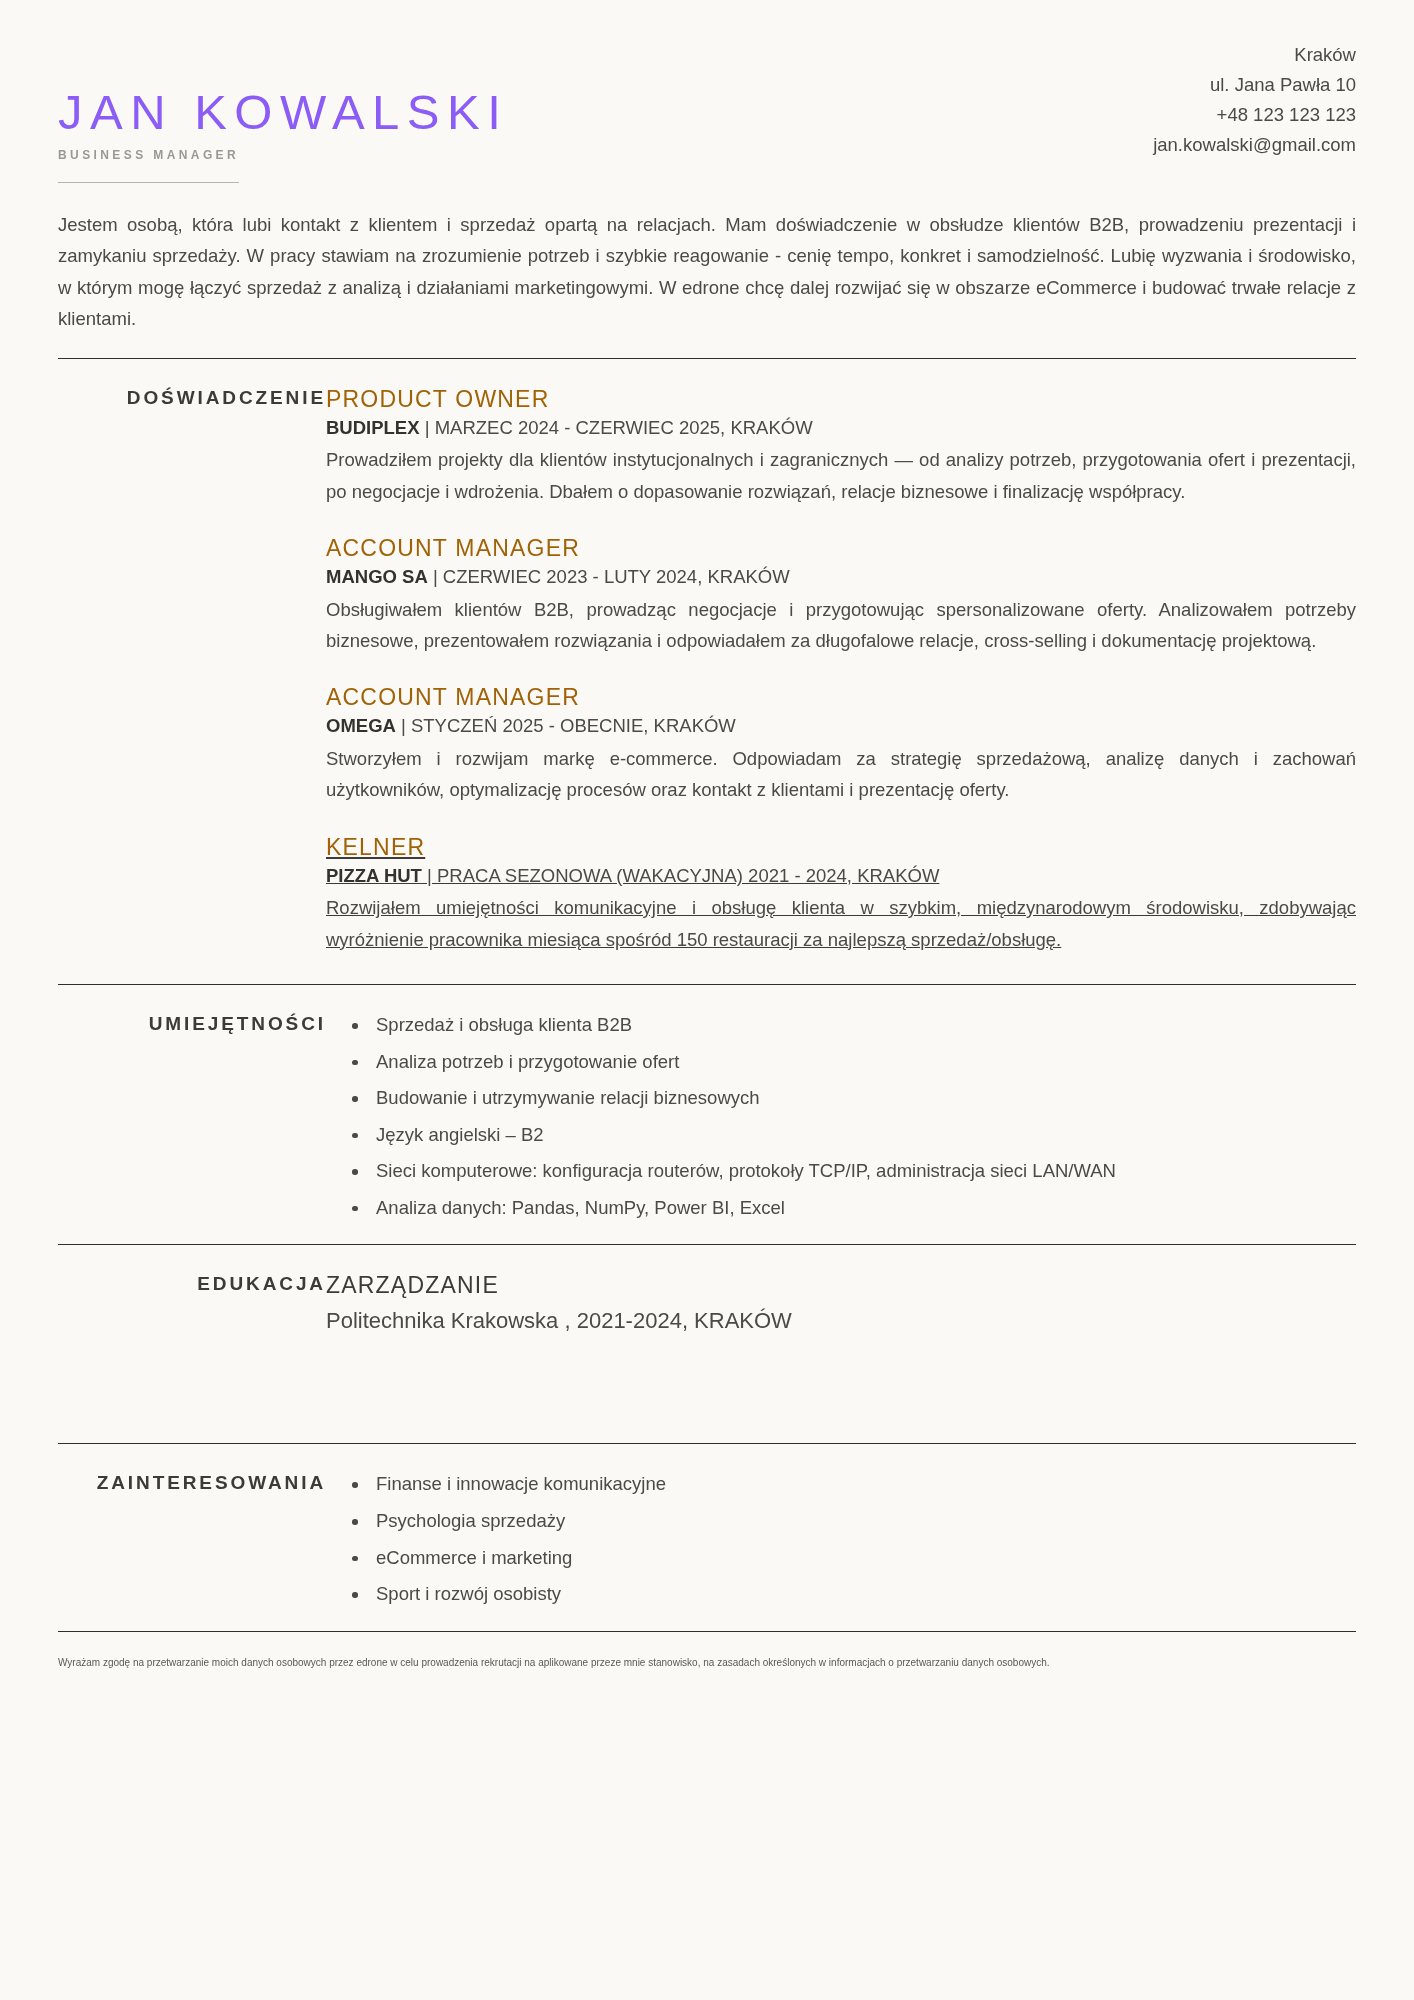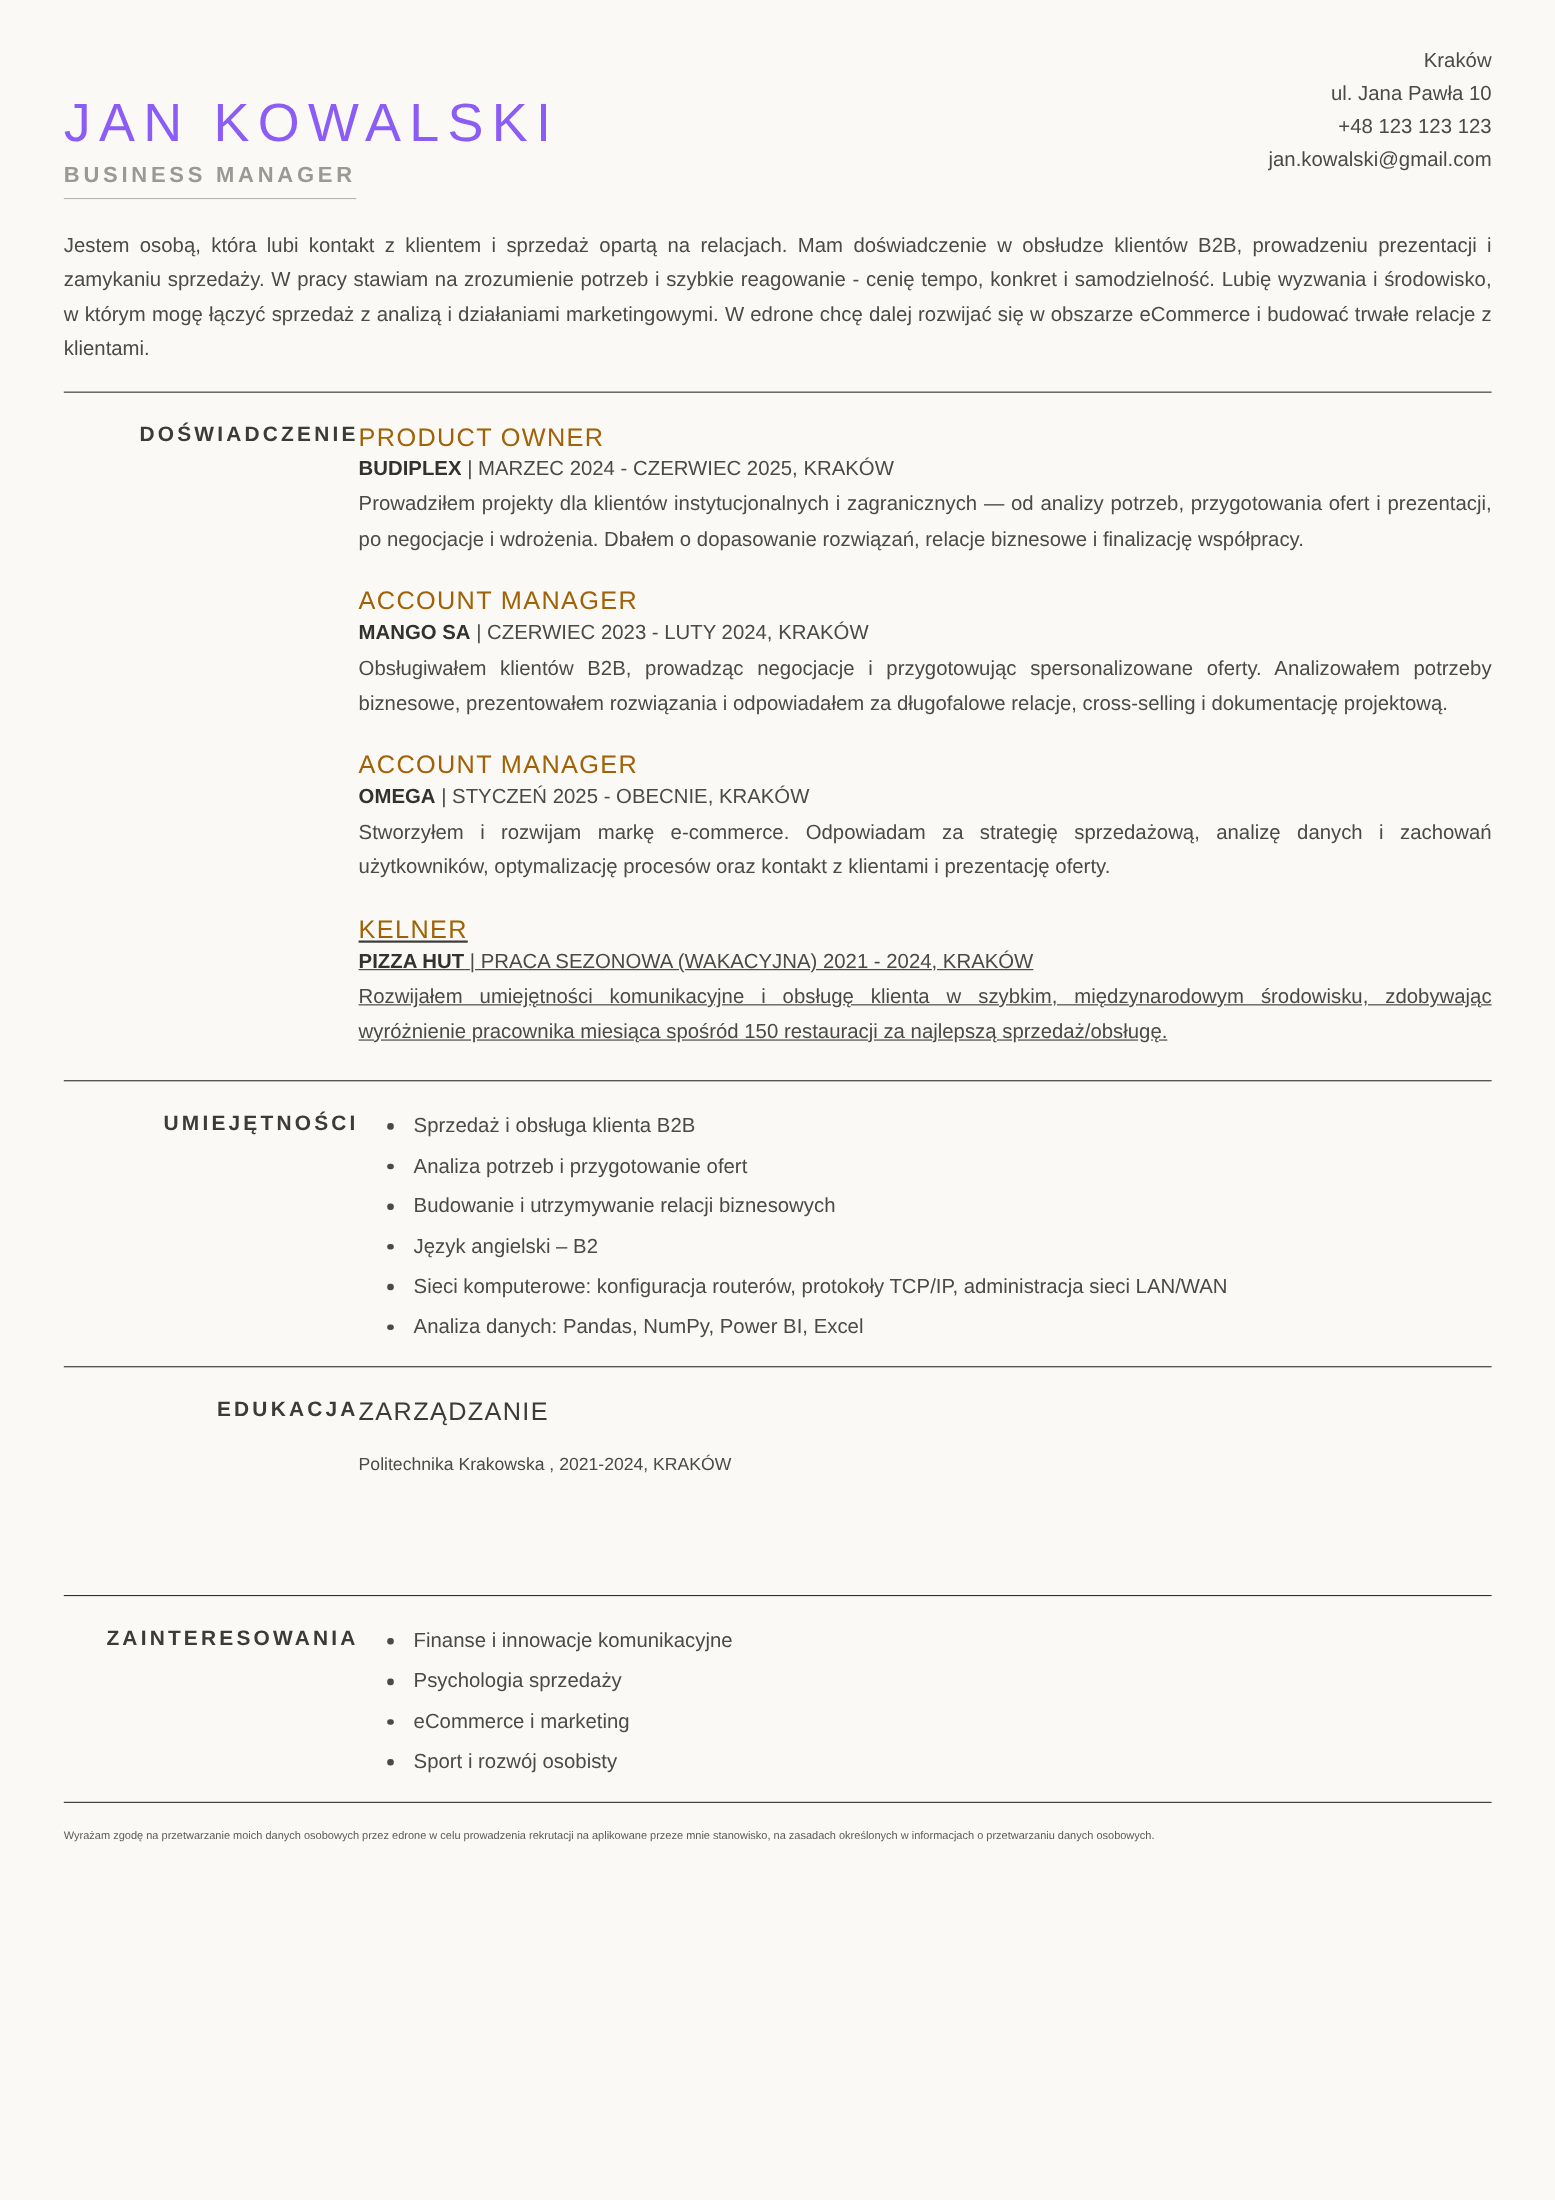--- a/index.html
+++ b/index.html
@@ -35,27 +35,27 @@
   .full-name {
     font-size: 49px;
     letter-spacing: 7.5px;
     font-weight: 400;
     color: #8b5cf6;
     line-height: 1.02;
     white-space: nowrap;
   }
   .job-title {
     margin-top: 10px;
-    font-size: 20px;
+    font-size: 12px;
     letter-spacing: 3.4px;
     color: #9a9a92;
     font-weight: 600;
     border-bottom: 1.6px solid #b6b6ae;
     display: inline-block;
-    padding-bottom: 9px;
+    padding-bottom: 20px;
   }
   .contact {
     text-align: right;
     font-size: 18.5px;
     line-height: 1.62;
     color: #4a4a46;
     padding-top: 4px;
     white-space: nowrap;
   }
 
@@ -149,23 +149,23 @@
   }
 
   
   .edu-degree {
     font-size: 23px;
     letter-spacing: 1.2px;
     color: #3b3b38;
     line-height: 1.22;
   }
   .edu-meta {
-    font-size: 16px;
-    color: #4a4a46;
-    margin-top: 26px;
+    font-size: 22px;
+    color: #4a4a46;
+    margin-top: 9px;
   }
   .edu-pad { height: 86px; }
 
   
   .footer {
     margin-top: 22px;
     font-size: 10px;
     line-height: 1.75;
     color: #5a5a55;
     text-align: justify;

